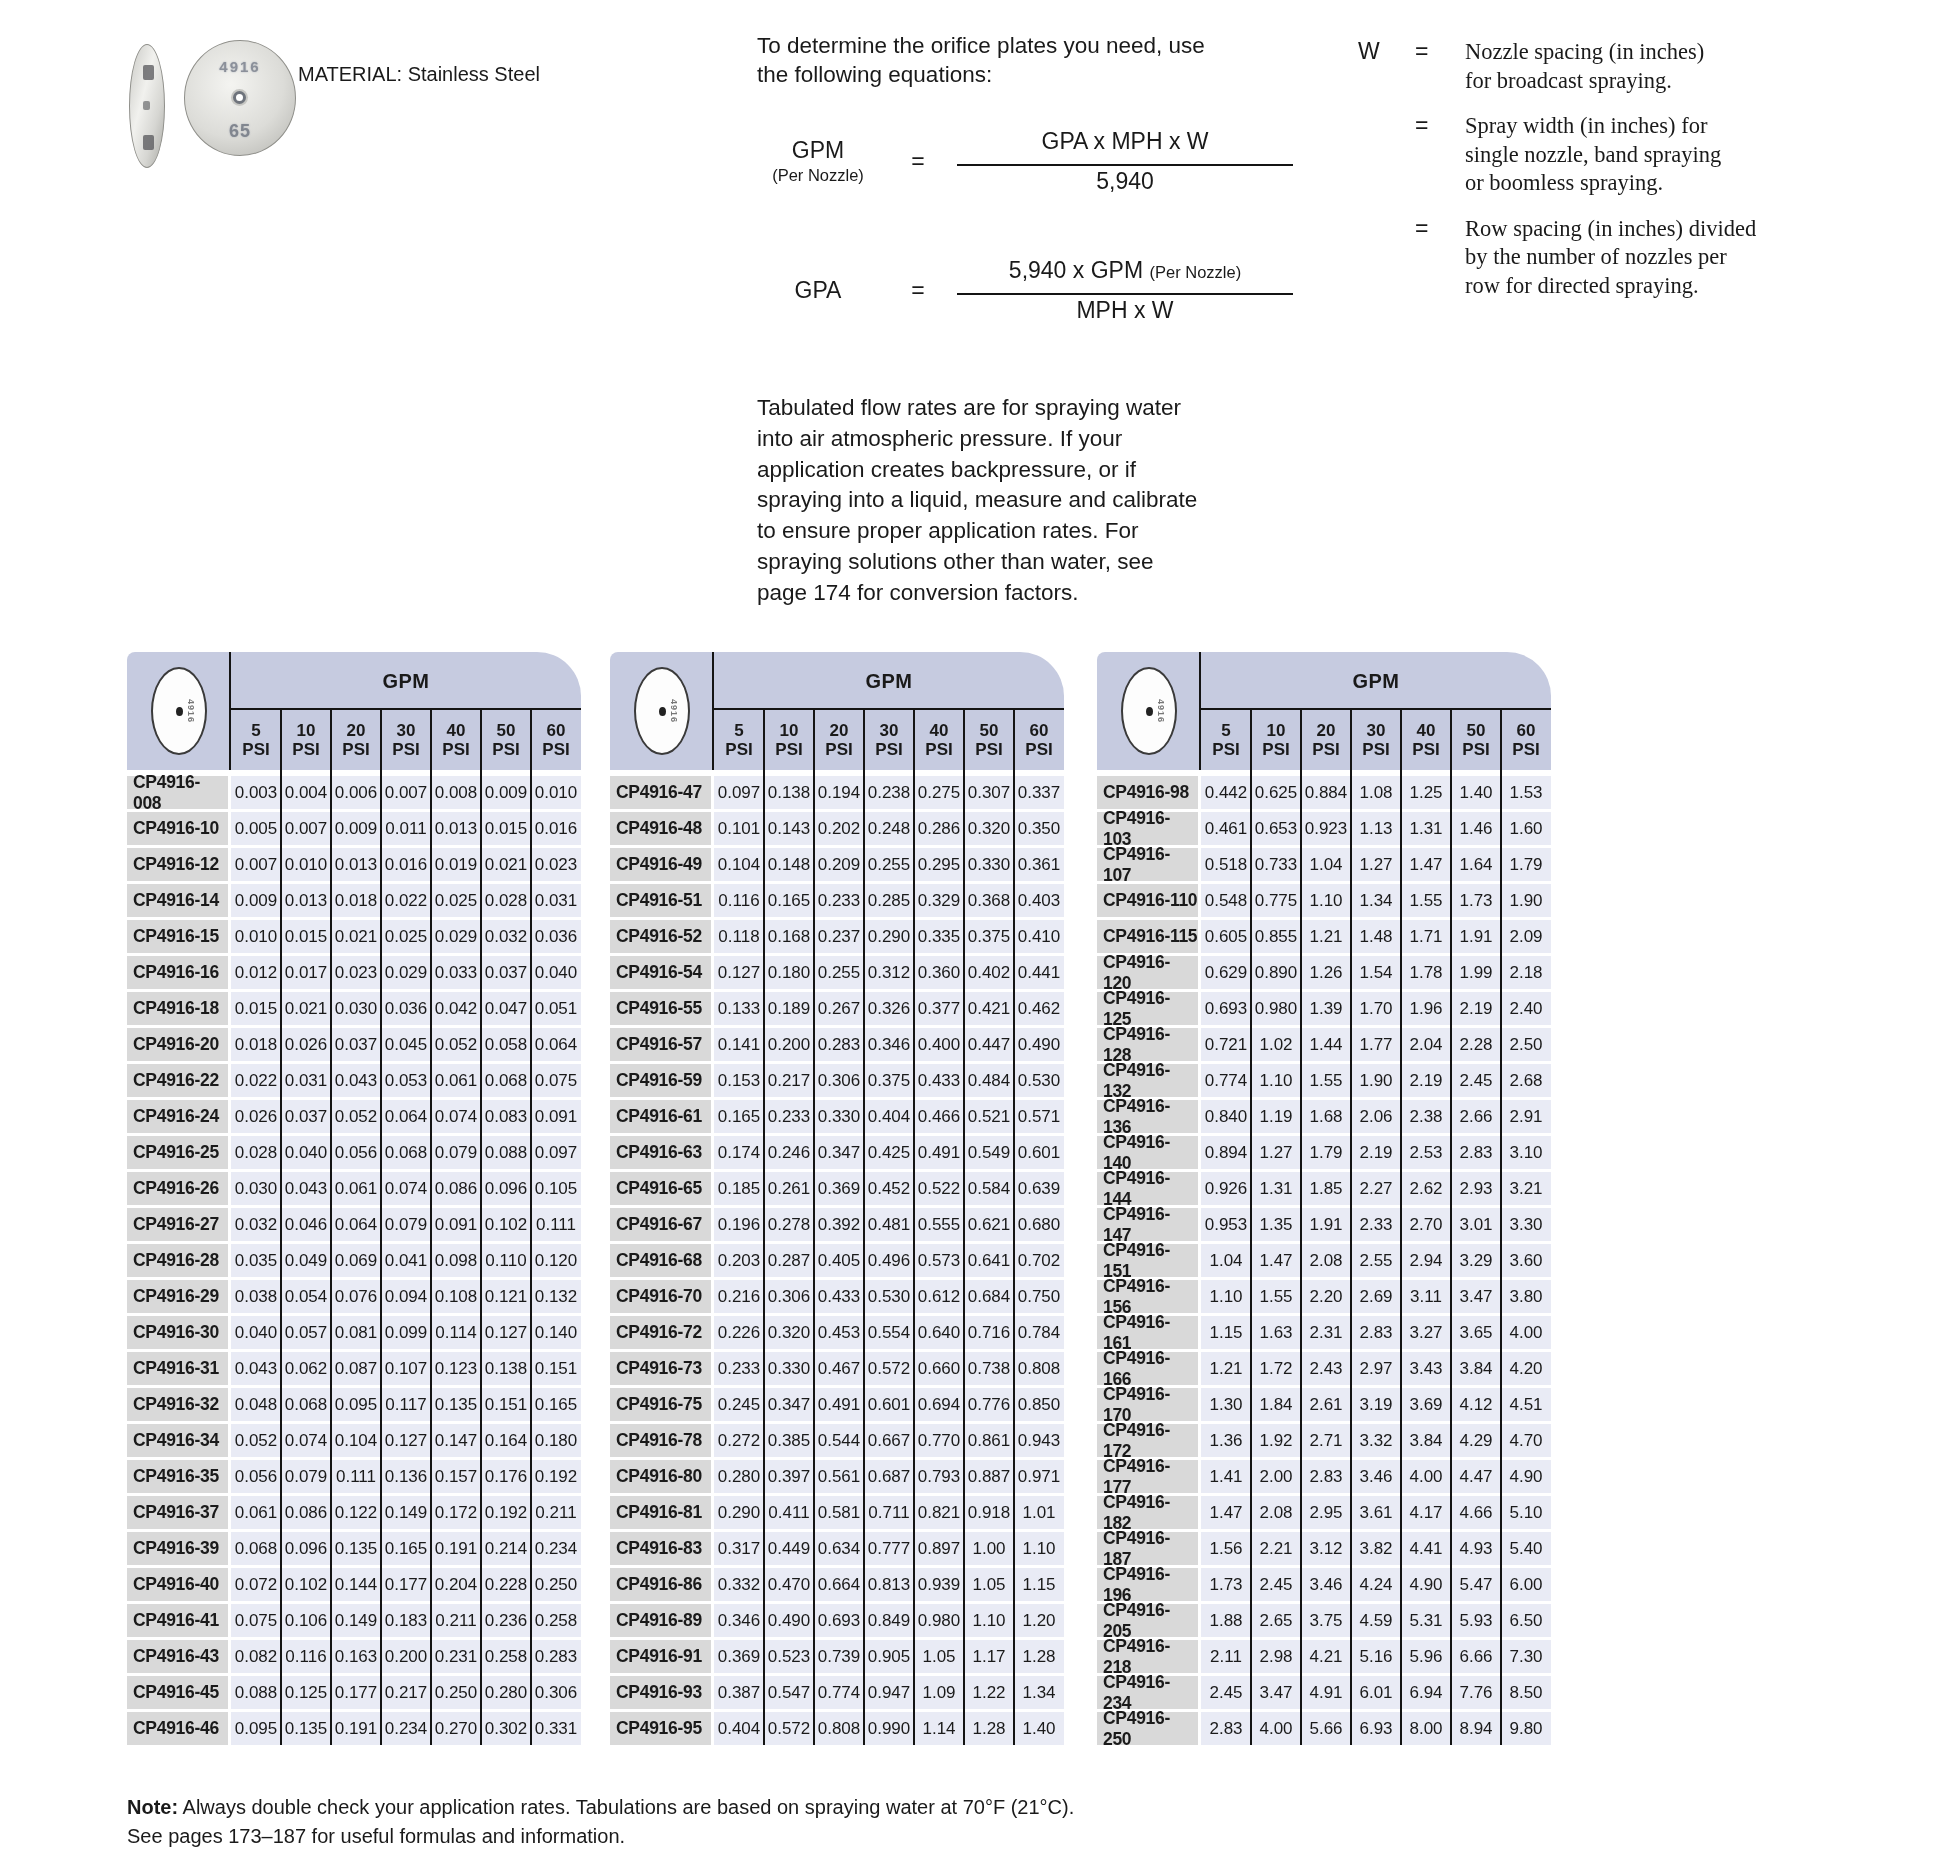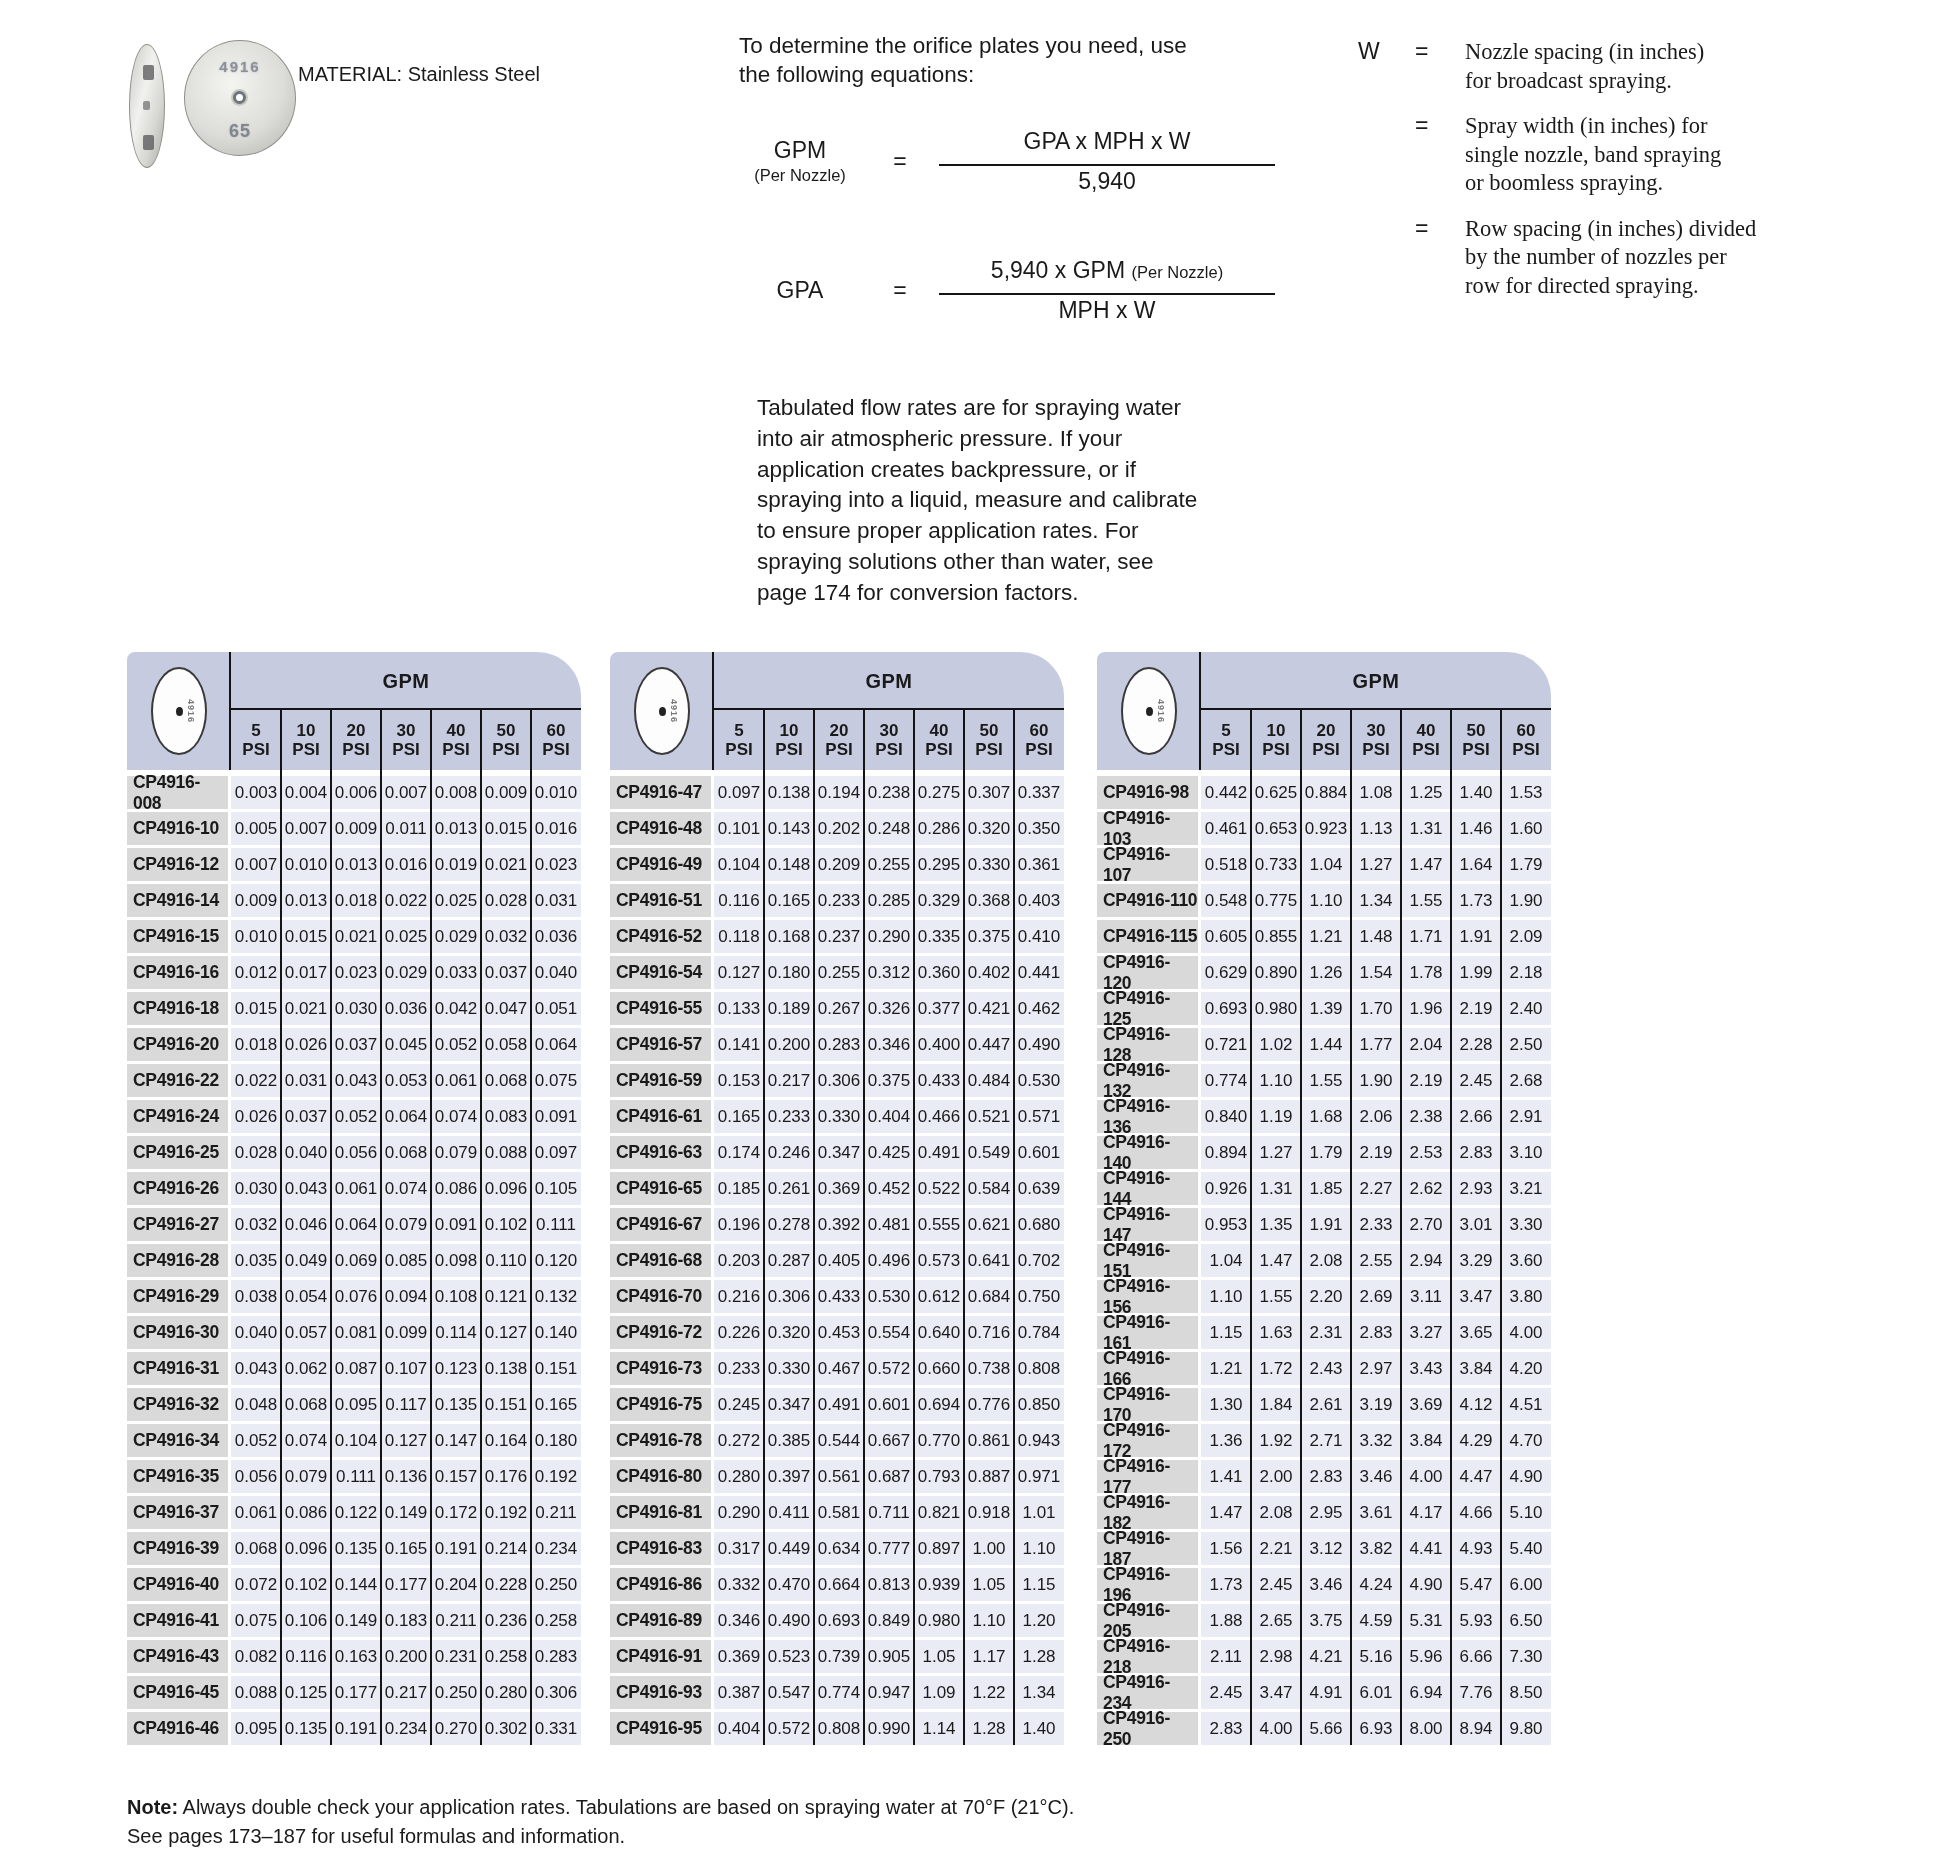--- a/index.html
+++ b/index.html
@@ -37,21 +37,21 @@
   .front-top{position:absolute;top:17px;width:100%;text-align:center;
     font-size:15px;font-weight:bold;color:#8b909a;letter-spacing:2px;text-shadow:0 0 2px #aeb2ba;}
   .front-hole{position:absolute;left:50%;top:50%;width:13px;height:13px;margin:-7px 0 0 -7px;
     background:#fff;border:3px solid #6f747c;border-radius:50%;box-shadow:0 0 0 2px #c7c7c3;}
   .front-bottom{position:absolute;bottom:13px;width:100%;text-align:center;
     font-size:18px;font-weight:bold;color:#81868f;letter-spacing:1px;text-shadow:0 0 2px #aeb2ba;}
   
   .insert-note{position:absolute;left:298px;top:42px;width:268px;font-size:20px;line-height:1.25;}
   .insert-note b{font-weight:bold;}
   .material-line{margin-top:20px;font-size:20px;}
-  .eq-block{position:absolute;left:739px;top:32px;width:570px;}
+  .eq-block{position:absolute;left:757px;top:32px;width:570px;}
   .eq-intro{font-size:22.5px;line-height:1.28;white-space:pre-line;}
   .equation{display:flex;align-items:center;}
   .equation.first{margin-top:38px;}
   .equation.second{margin-top:62px;}
   .eq-lhs{width:122px;text-align:center;}
   .eq-lhs-main{font-size:23px;}
   .eq-lhs-note{font-size:16.5px;margin-top:2px;}
   .eq-equals{width:78px;text-align:center;font-size:23px;}
   .eq-frac{width:336px;text-align:center;}
   .eq-num{font-size:23px;padding-bottom:9px;border-bottom:2.5px solid var(--rule);}
@@ -341,21 +341,21 @@
         <div class="val">0.079</div>
         <div class="val">0.091</div>
         <div class="val">0.102</div>
         <div class="val">0.111</div>
       </div>
       <div class="trow">
         <div class="part">CP4916-28</div>
         <div class="val">0.035</div>
         <div class="val">0.049</div>
         <div class="val">0.069</div>
-        <div class="val">0.085</div>
+        <div class="val">0.041</div>
         <div class="val">0.098</div>
         <div class="val">0.110</div>
         <div class="val">0.120</div>
       </div>
       <div class="trow">
         <div class="part">CP4916-29</div>
         <div class="val">0.038</div>
         <div class="val">0.054</div>
         <div class="val">0.076</div>
         <div class="val">0.094</div>

